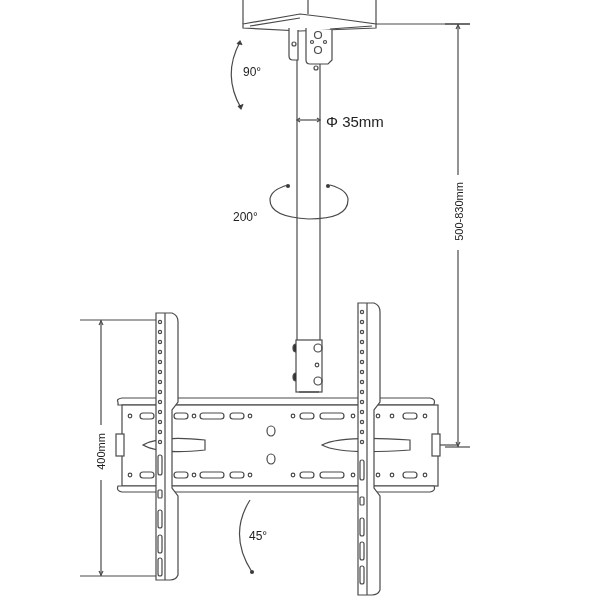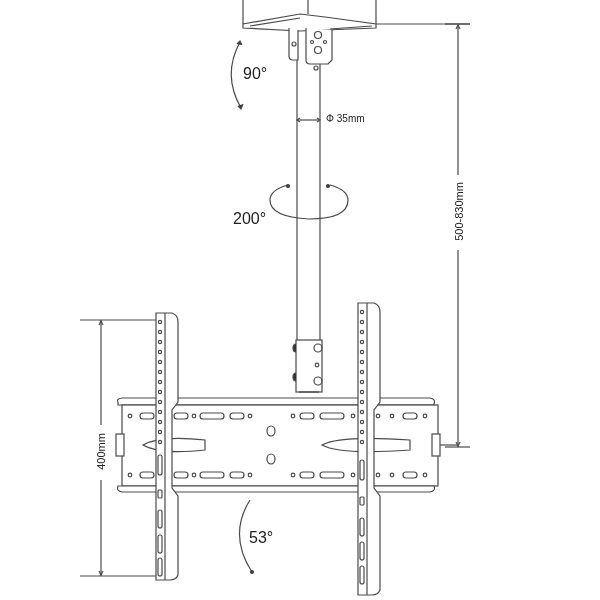--- a/index.html
+++ b/index.html
@@ -1,18 +1,18 @@
 <!DOCTYPE html>
 <html><head>
 <meta charset="utf-8">
 <style>
   html, body { margin: 0; padding: 0; background: #ffffff; }
   body { width: 600px; height: 600px; overflow: hidden; position: relative; font-family: "Liberation Sans", sans-serif; }
   #diagram { position: absolute; left: 0; top: 0; width: 600px; height: 600px; }
-  .lbl { position: absolute; color: #222; font-family: "Liberation Sans", sans-serif; font-size: 16px; white-space: nowrap; line-height: 1; }
+  .lbl { position: absolute; color: #222; font-family: "Liberation Sans", sans-serif; font-size: 12px; white-space: nowrap; line-height: 1; }
   .lbl-rot { transform-origin: center center; transform: rotate(-90deg); }
 </style>
 </head>
 <body>
 
 <svg id="diagram" viewBox="0 0 600 600" xmlns="http://www.w3.org/2000/svg">
   <g fill="none" stroke="#4a4a4a" stroke-width="1.2">
 
     <g>
       <line x1="243" y1="0" x2="243" y2="24"></line>
@@ -185,17 +185,17 @@
       <rect x="360" y="542" width="4" height="18" rx="2"></rect>
       <rect x="360" y="566" width="4" height="18" rx="2"></rect>
     </g>
 
     <path d="M250 500 Q228 535 252 572"></path>
     <circle cx="252" cy="572" r="1.5" fill="#333"></circle>
   </g>
 </svg>
 
 <div class="lbl" style="left:243px; top:66px;">90°</div>
-<div class="lbl" style="left:326px; top:114px; font-size:10px;">Φ 35mm</div>
+<div class="lbl" style="left:326px; top:114px; font-size:15px;">Φ 35mm</div>
 <div class="lbl" style="left:233px; top:211px;">200°</div>
 <div class="lbl lbl-rot" style="left:424px; top:206px; width:70px; text-align:center; font-size:11px;">500-830mm</div>
 <div class="lbl lbl-rot" style="left:77px; top:446px; width:48px; text-align:center; font-size:11px;">400mm</div>
-<div class="lbl" style="left:249px; top:530px;">53°</div>
+<div class="lbl" style="left:249px; top:530px;">45°</div>
 
 </body></html>

